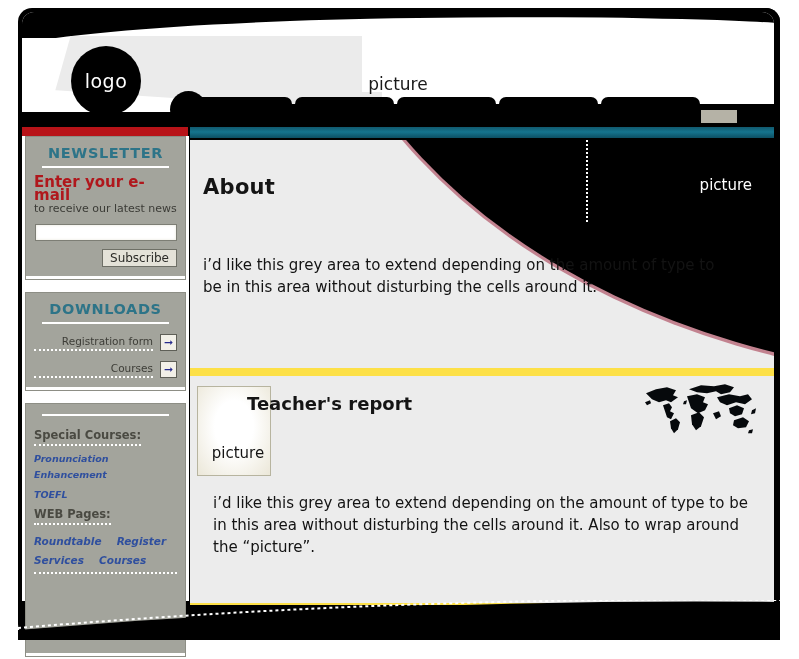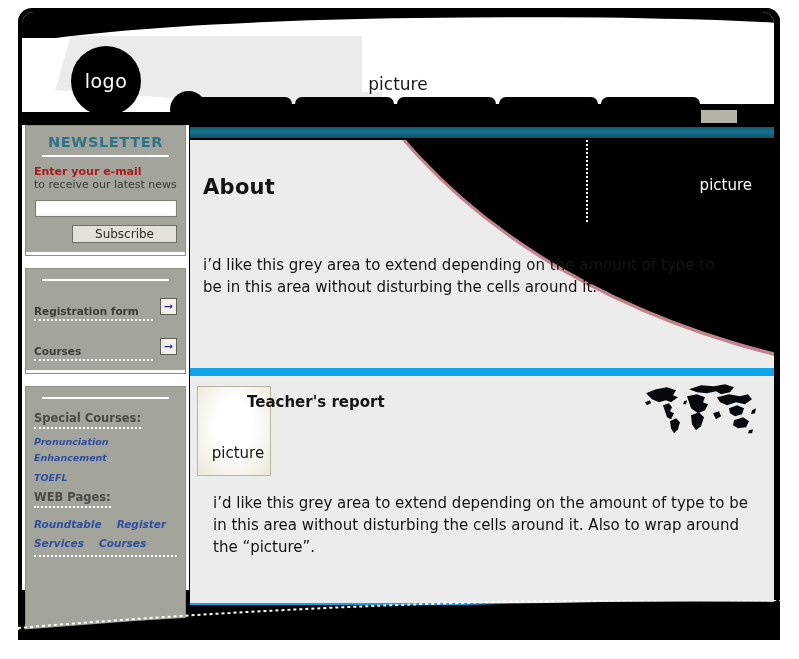--- a/index.html
+++ b/index.html
@@ -67,66 +67,66 @@
   .nav-grey-end{
     position:absolute;left:541px;top:14px;width:36px;height:13px;background:#b5b2a6;
   }
 
   
   .bar-red{position:absolute;left:22px;top:127px;width:166px;height:11px;background:#b81318;}
   .bar-teal{position:absolute;left:190px;top:127px;width:584px;height:11px;
     background:linear-gradient(#11596e,#15748e 45%,#0d4f63);}
 
   
-  .sidebar{position:absolute;left:22px;top:125px;width:167px;height:465px;background:#ffffff;}
+  .sidebar{position:absolute;left:22px;top:136px;width:167px;height:465px;background:#ffffff;}
   .panel{
     background:#a3a49c;border:1px solid #8d8e85;
     box-shadow:inset 0 -3px 0 #ffffff;
     margin:0 3px 12px 3px;padding:8px 8px 12px 8px;
   }
   .panel-title{
     text-align:center;color:#2d7488;font-size:14.5px;font-weight:bold;letter-spacing:.6px;
     padding-bottom:3px;
   }
   .panel-rule{height:2px;background:#ffffff;margin:2px 8px 8px 8px;}
-  .nl-line1{color:#b0171c;font-size:11px;font-weight:bold;line-height:13px;}
+  .nl-line1{color:#b0171c;font-size:15px;font-weight:bold;line-height:13px;}
   .nl-line2{color:#3b3b36;font-size:11px;line-height:13px;}
   .nl-input{
     display:block;width:142px;height:17px;margin:9px 0 0 1px;
     background:#ffffff;border:1px solid #7d7e75;box-shadow:inset 0 0 3px #e8e6da;
     font-family:"DejaVu Sans","Liberation Sans",sans-serif;font-size:10px;padding:0 3px;box-sizing:border-box;
   }
   .nl-btn-row{display:flex;justify-content:flex-end;margin-top:8px;}
   .nl-btn{
-    background:#e4e2d8;border:1px solid #6e6f66;padding:1px 22px;font-size:12px;color:#2b2b27;
+    background:#e4e2d8;border:1px solid #6e6f66;padding:1px 7px;font-size:12px;color:#2b2b27;
     font-family:"DejaVu Sans","Liberation Sans",sans-serif;cursor:pointer;
   }
 
   .dl-row{display:flex;align-items:center;justify-content:flex-end;gap:7px;margin-top:10px;}
   .dl-label{
-    font-size:10.5px;font-weight:bold;color:#3d3d37;
-    border-bottom:2px dotted #ffffff;padding-bottom:2px;flex:1;margin-top:14px;
+    font-size:10.5px;font-weight:normal;color:#3d3d37;
+    border-bottom:2px dotted #ffffff;padding-bottom:2px;flex:1;text-align:right;
   }
   .dl-arrow{
     width:15px;height:15px;background:#f2f0e8;border:1px solid #5e5f57;
     display:flex;align-items:center;justify-content:center;color:#262a8c;font-size:11px;line-height:1;
   }
 
   .cs-head{font-size:11.5px;font-weight:bold;color:#4a4a42;margin-top:4px;
     border-bottom:2px dotted #ffffff;padding-bottom:2px;display:inline-block;}
   .cs-links{margin:5px 0 4px 0;border-bottom:2px dotted #ffffff;padding-bottom:4px;}
   .cs-links2{margin:5px 0 0 0;}
   .cs-link{
     color:#2f4f9e;font-size:10.5px;font-weight:bold;font-style:italic;display:inline-block;
     margin-right:10px;line-height:16px;text-decoration:none;
   }
   .cs-link.small{font-size:9.5px;}
 
   
-  .main{position:absolute;left:190px;top:140px;width:584px;height:465px;background:#0ea5e9;}
+  .main{position:absolute;left:190px;top:140px;width:584px;height:465px;background:#fde047;}
 
   .card{position:relative;background:#ececec;overflow:hidden;}
   .card-about{height:228px;}
   .swoosh-black{
     position:absolute;right:-230px;top:-260px;width:700px;height:500px;background:#000000;
     border-radius:0 0 0 100%;
   }
   .swoosh-pink{
     position:absolute;right:-232px;top:-262px;width:706px;height:506px;
     border-radius:0 0 0 100%;background:#c2828f;
@@ -141,21 +141,21 @@
   .hdr-picture{
     position:absolute;right:22px;top:36px;color:#ffffff;font-size:15px;
   }
   .about-body{
     position:absolute;left:13px;top:114px;width:530px;font-size:15px;color:#131313;line-height:22px;
   }
 
   .card-report{height:227px;margin-top:8px;}
   .worldmap{position:absolute;right:18px;top:4px;width:115px;height:58px;}
   .report-title{
-    position:absolute;left:57px;top:17px;font-size:15px;font-weight:bold;color:#141414;
+    position:absolute;left:57px;top:17px;font-size:18px;font-weight:bold;color:#141414;
   }
   .pic-box{
     position:absolute;left:7px;top:10px;width:72px;height:88px;
     background:radial-gradient(ellipse at 50% 45%,#ffffff 38%,#ebe7d8 100%);
     border:1px solid #b7b49f;display:flex;align-items:center;justify-content:center;
   }
   .pic-box span{font-size:15px;color:#141414;position:relative;left:4px;top:22px;}
   .report-body{
     position:absolute;left:23px;top:116px;width:545px;font-size:15px;color:#131313;line-height:22px;
   }
@@ -210,20 +210,21 @@
       <div class="panel-rule"></div>
       <div class="nl-line1">Enter your e-mail</div>
       <div class="nl-line2">to receive our latest news</div>
       <input class="nl-input" type="text" placeholder="" style="">
       <div class="nl-btn-row">
         <button class="nl-btn">Subscribe</button>
       </div>
     </div>
 
     <div class="panel">
+      <div class="panel-title">DOWNLOADS</div>
       <div class="panel-rule"></div>
 
       <div class="dl-row">
         <span class="dl-label">Registration form</span>
         <span class="dl-arrow">➞</span>
       </div>
 
       <div class="dl-row">
         <span class="dl-label">Courses</span>
         <span class="dl-arrow">➞</span>

